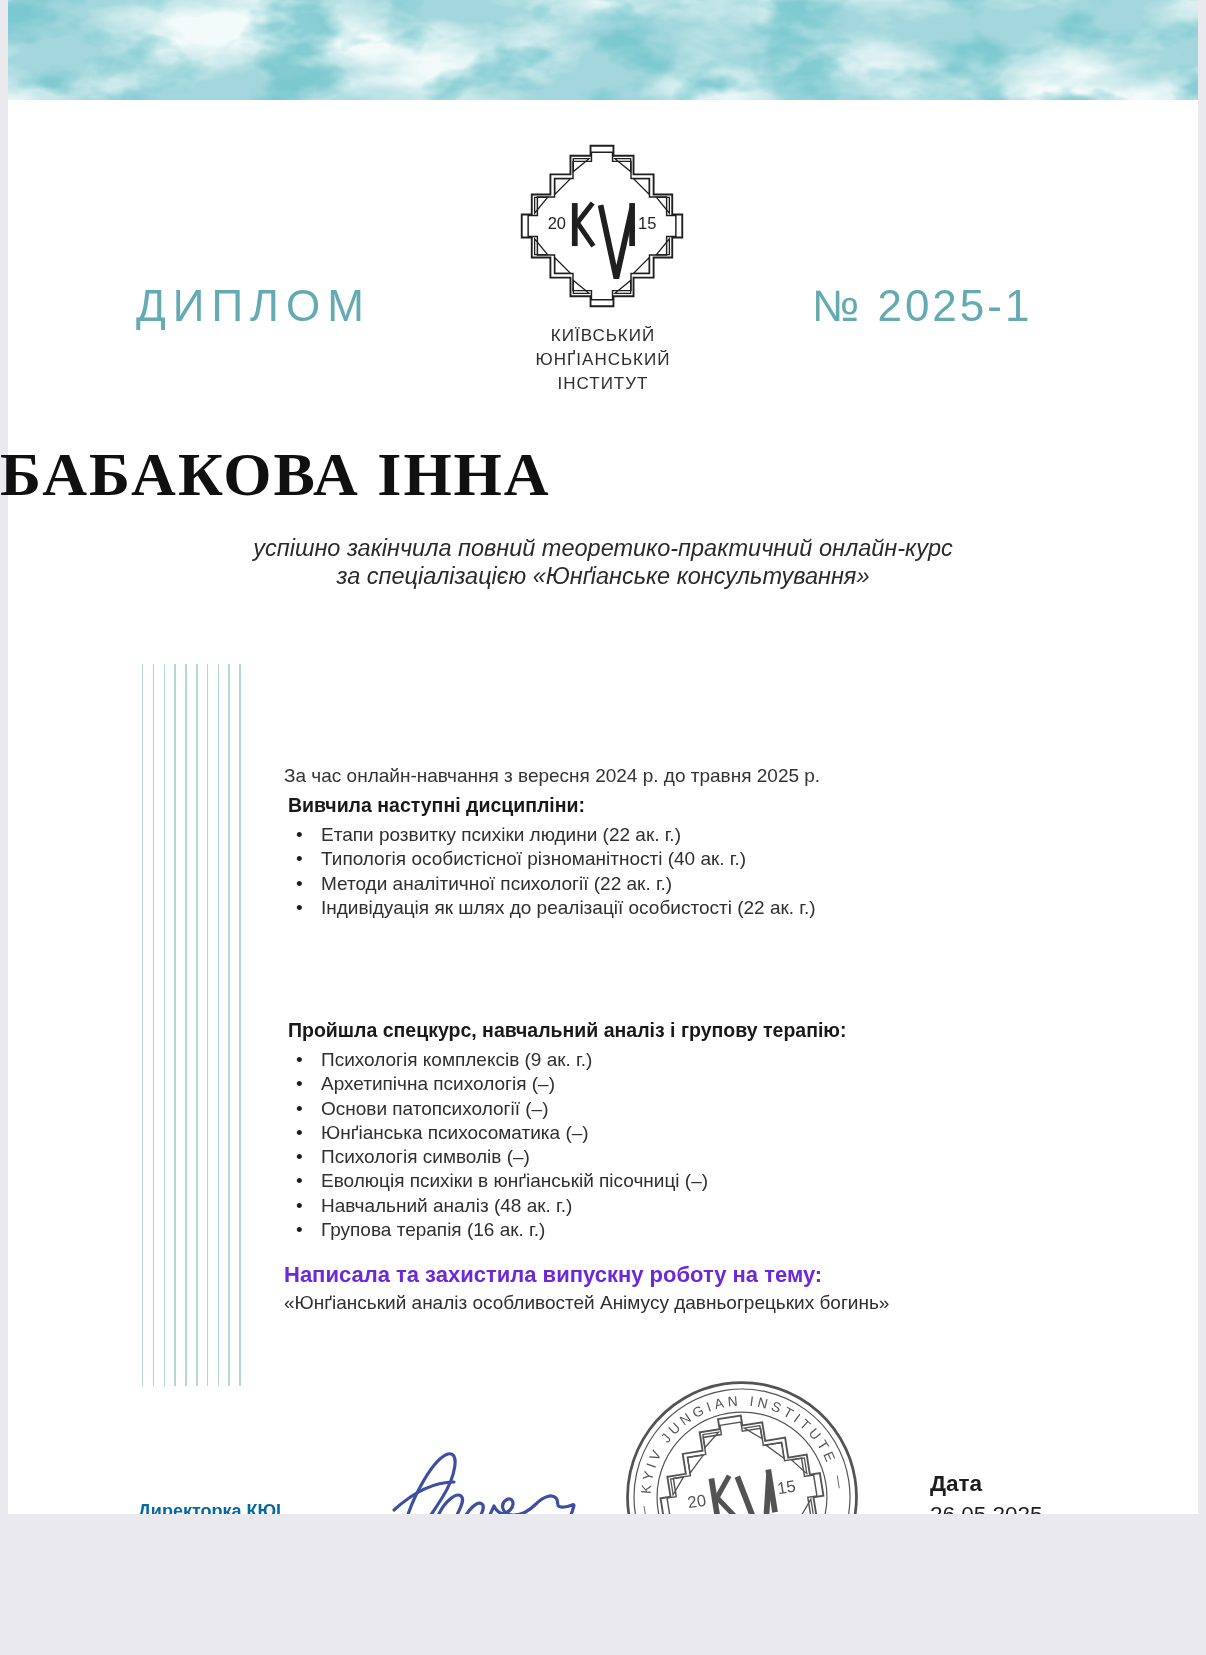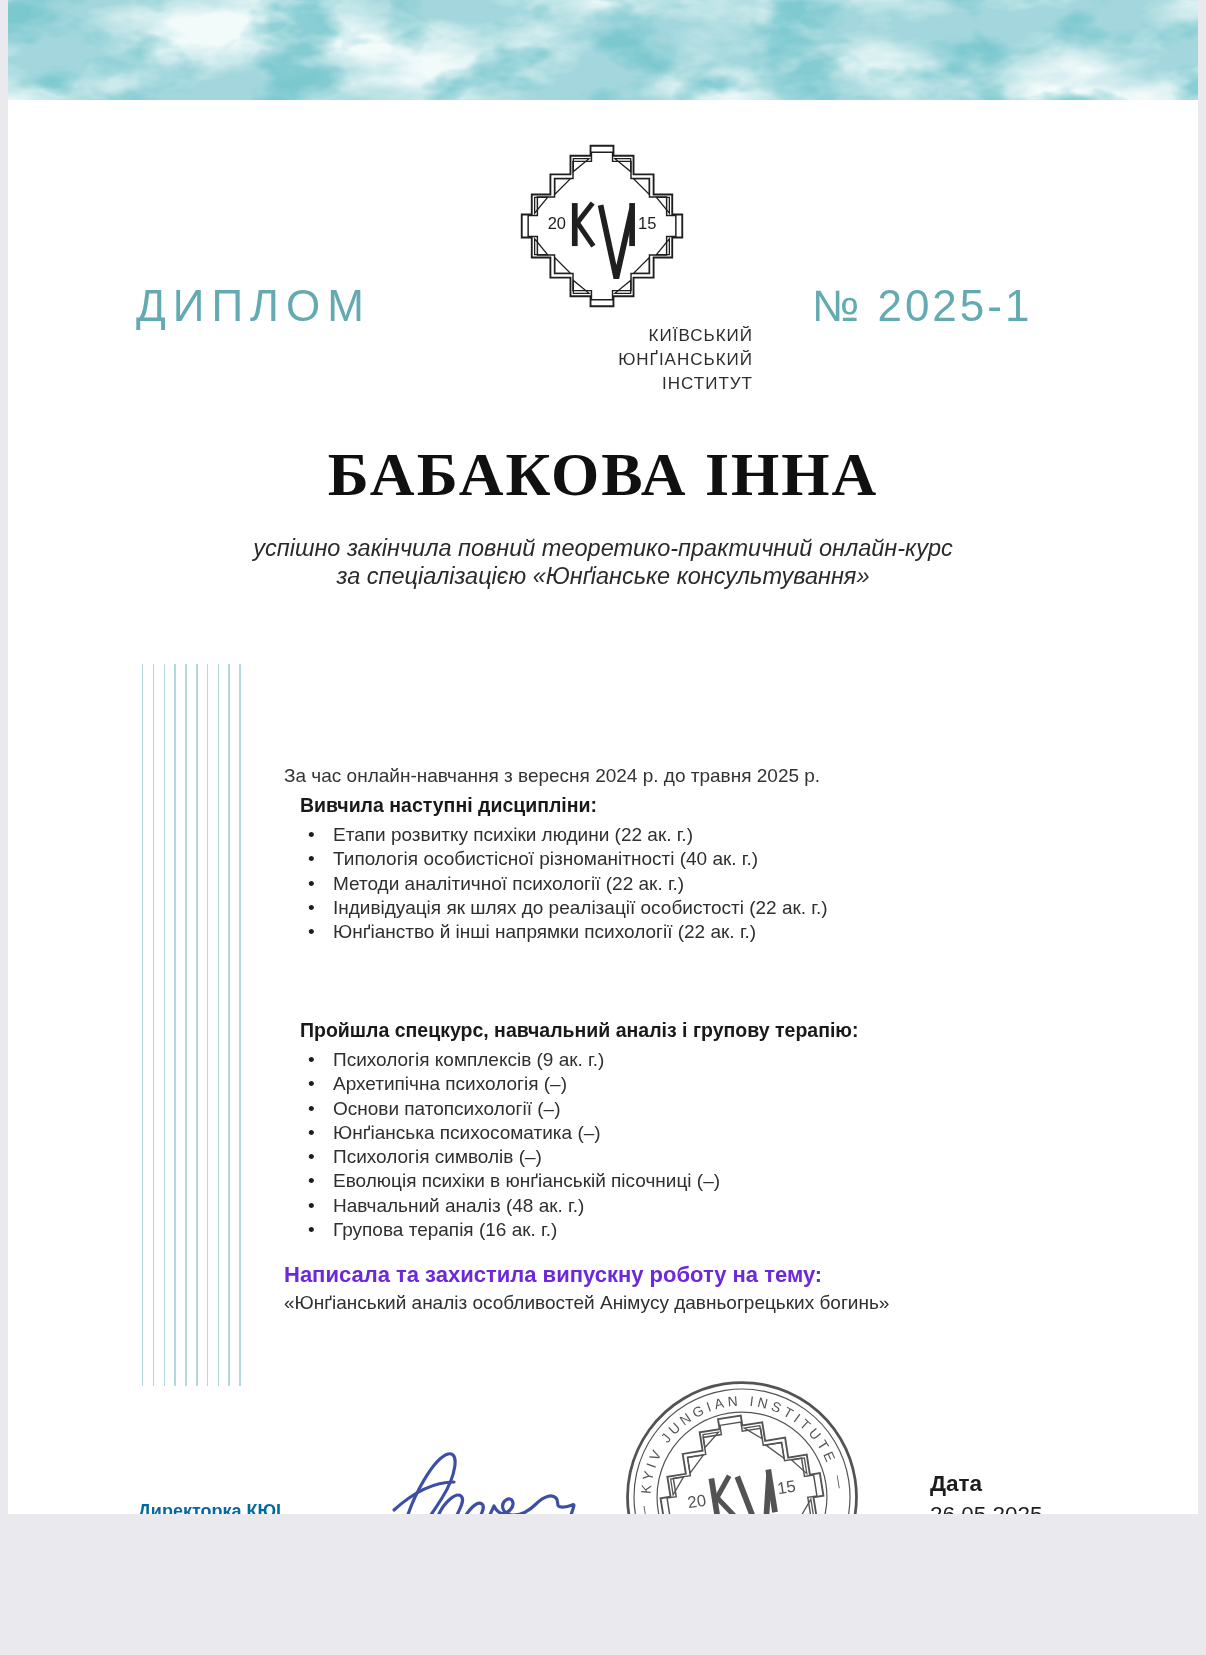--- a/index.html
+++ b/index.html
@@ -19,35 +19,35 @@
   .marble{position:absolute;left:8px;right:8px;top:0;height:100px;overflow:hidden;background:#eef7f8;}
   .marble svg{display:block;width:100%;height:100%;}
   .defs-svg{position:absolute;width:0;height:0;overflow:hidden;}
 
   .diploma-word{position:absolute;left:136px;top:284px;font-size:44px;line-height:44px;
     letter-spacing:7px;color:var(--accent);font-weight:400;}
   .number{position:absolute;left:812px;top:284px;font-size:44px;line-height:44px;
     letter-spacing:3px;color:var(--accent);font-weight:400;}
 
   .crest-main{position:absolute;left:516px;top:140px;width:172px;height:172px;color:#1f1f1f;}
-  .institute{position:absolute;left:453px;top:324px;width:300px;text-align:right;
+  .institute{position:absolute;left:453px;top:324px;width:300px;text-align:center;
     font-size:17px;line-height:24px;letter-spacing:1px;color:#2d2d2d;font-weight:500;}
 
-  .name{position:absolute;left:0;top:440px;width:100%;text-align:center;
+  .name{position:absolute;left:0;top:440px;width:100%;
     font-family:"Liberation Serif",serif;font-weight:700;font-size:62px;line-height:68px;
     letter-spacing:2px;color:#101010;}
   .subtitle{position:absolute;left:0;top:534px;width:100%;text-align:center;
     font-style:italic;font-size:23.5px;line-height:28px;color:#2a2a2a;}
 
   .decor-lines{position:absolute;left:142px;top:664px;width:100px;height:722px;
     background:repeating-linear-gradient(90deg,var(--decor_line) 0px,var(--decor_line) 1.5px,transparent 1.5px,transparent 10.8px);}
 
   .content{position:absolute;left:284px;top:0;width:660px;color:var(--body_ink);}
   .period{position:absolute;left:0;top:764px;width:660px;font-size:19px;line-height:24px;color:#333;}
-  .sec{position:absolute;left:16px;width:660px;}
+  .sec{position:absolute;left:4px;width:660px;}
   .sec1{top:793px;}
   .sec2{top:1018px;}
   .sec h3{font-size:19.5px;line-height:24px;font-weight:700;color:#191919;}
   .sec ul{list-style:none;margin-top:6px;}
   .sec li{position:relative;padding-left:33px;font-size:19px;line-height:24.3px;color:#2f2f2f;}
   .sec li::before{content:"•";position:absolute;left:8px;top:0;font-size:19px;color:#1d1d1d;}
   .thesis{position:absolute;left:0;top:1263px;width:680px;}
   .thesis h3{font-size:22px;line-height:24px;font-weight:700;color:#6d28d9;}
   .thesis p{margin-top:4px;font-size:19px;line-height:24px;color:#2f2f2f;}
 
@@ -141,21 +141,20 @@
     <p class="period">За час онлайн-навчання з вересня 2024 р. до травня 2025 р.</p>
 
     <section class="sec sec1">
       <h3>Вивчила наступні дисципліни:</h3>
       <ul>
 
           <li><span>Етапи розвитку психіки людини (22 ак. г.)</span></li>
           <li><span>Типологія особистісної різноманітності (40 ак. г.)</span></li>
           <li><span>Методи аналітичної психології (22 ак. г.)</span></li>
           <li><span>Індивідуація як шлях до реалізації особистості (22 ак. г.)</span></li>
-          <li><span>Юнґіанство й інші напрямки психології (22 ак. г.)</span></li>
         </ul>
     </section>
 
     <section class="sec sec2">
       <h3>Пройшла спецкурс, навчальний аналіз і групову терапію:</h3>
       <ul>
 
       <li><span>Психологія комплексів (9 ак. г.)</span></li>
           <li><span>Архетипічна психологія (–)</span></li>
           <li><span>Основи патопсихології (–)</span></li>

